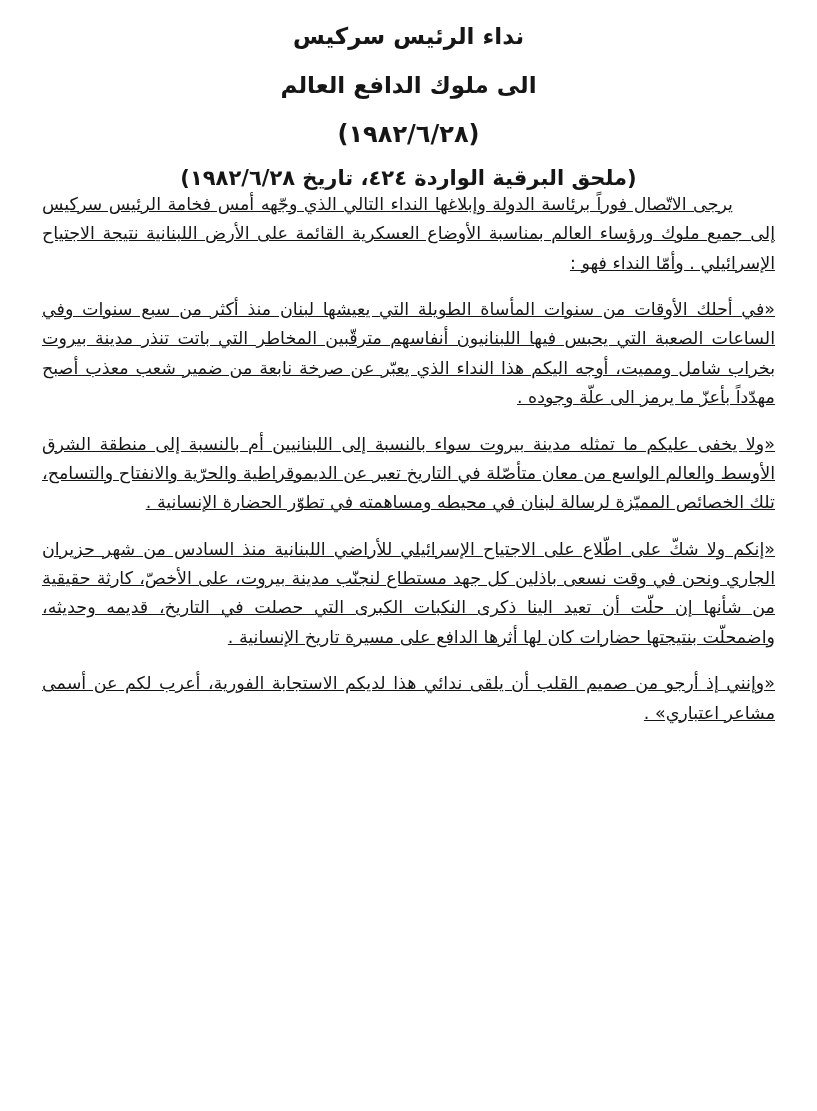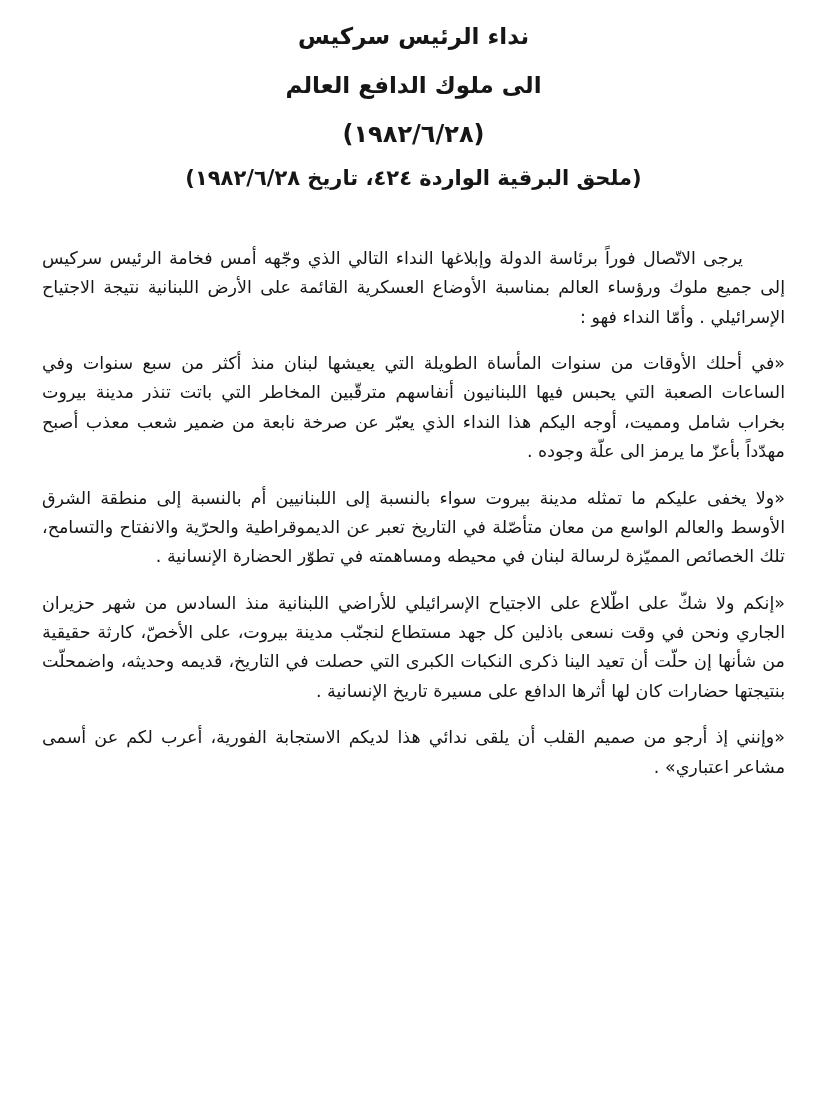--- a/index.html
+++ b/index.html
@@ -8,21 +8,21 @@
     background: #ffffff;
   }
   .page {
     position: relative;
     width: 817px;
     height: 1111px;
     margin: 0 auto;
     background: #ffffff;
     color: #161616;
     box-sizing: border-box;
-    padding: 22px 32px 24px 42px;
+    padding: 22px 42px 24px 42px;
     overflow: hidden;
     font-family: "DejaVu Sans", sans-serif;
   }
   .title-block {
     text-align: center;
   }
   .title-line {
     font-size: 23px;
     font-weight: bold;
     line-height: 1.3;
@@ -34,21 +34,21 @@
     letter-spacing: 2px;
     margin: 6px 0 18px 0;
     text-align: center;
   }
   .attachment-note {
     font-size: 21px;
     font-weight: bold;
     margin: 0;
   }
   .doc-body {
-    margin-top: 54px;
+    text-decoration: underline;
   }
   .para {
     font-size: 17.5px;
     line-height: 1.68;
     text-align: justify;
     margin: 0 0 17px 0;
     font-weight: 500;
   }
   .para.first-indent {
     text-indent: 42px;

